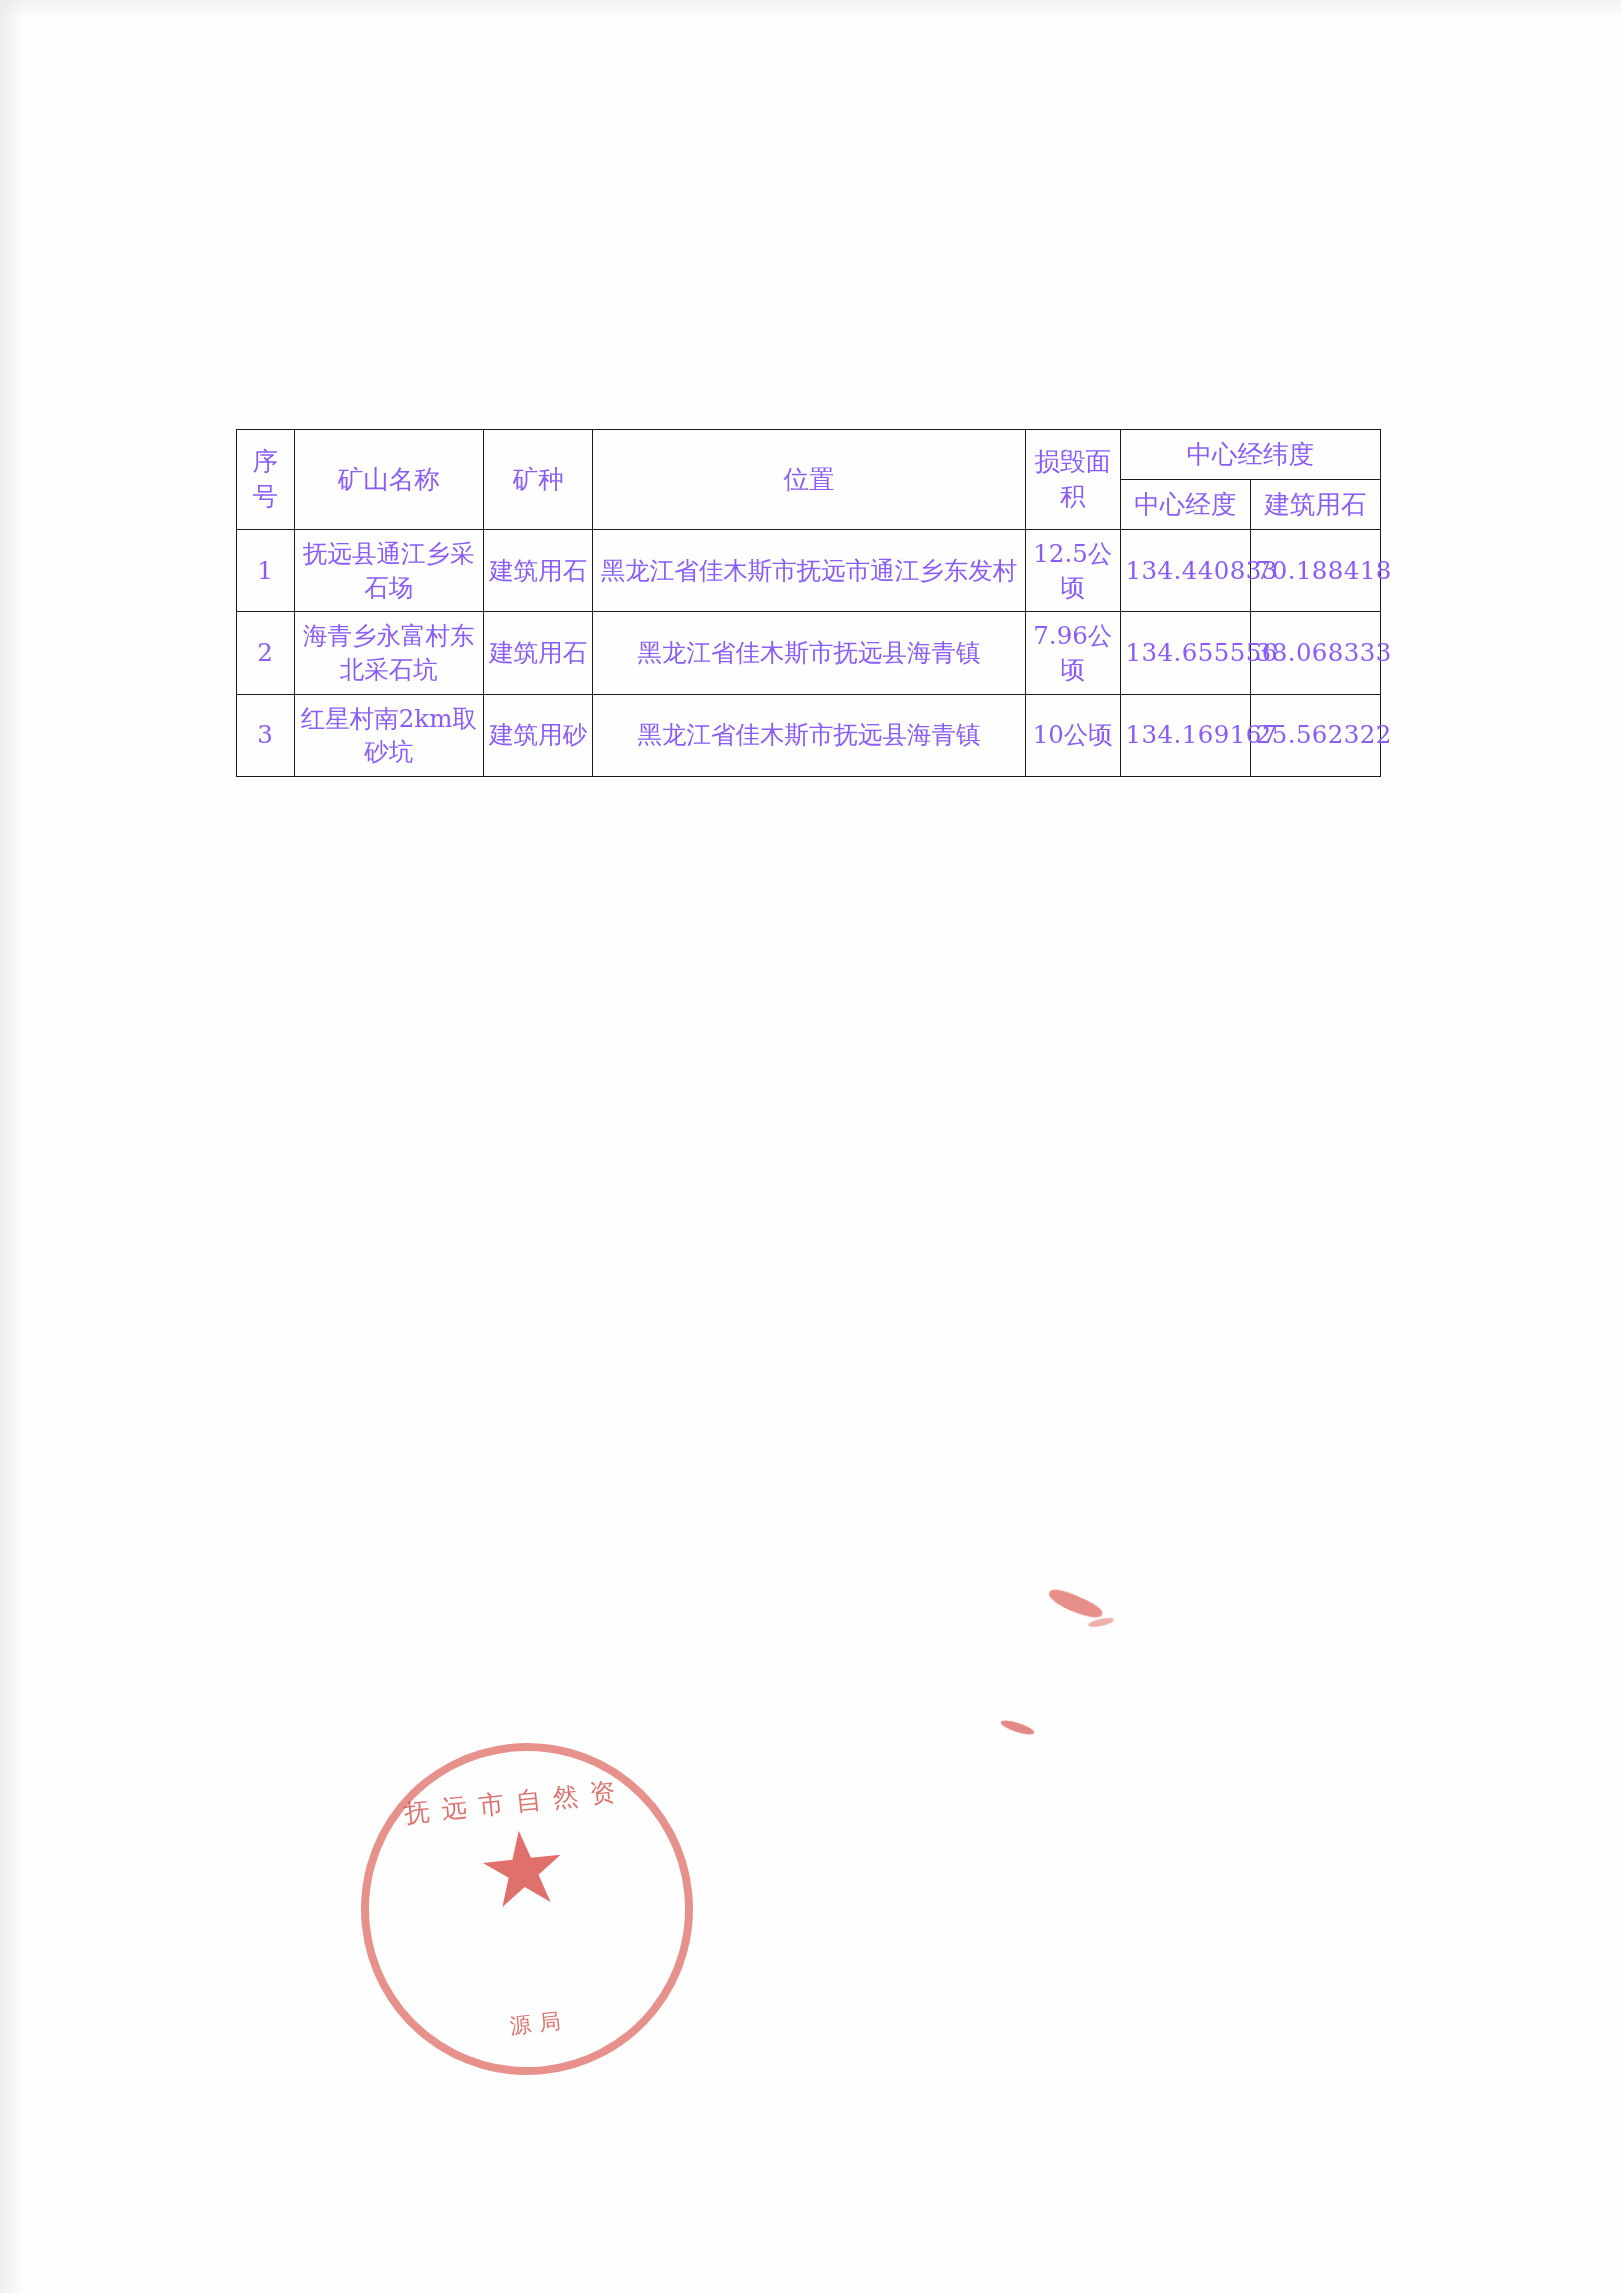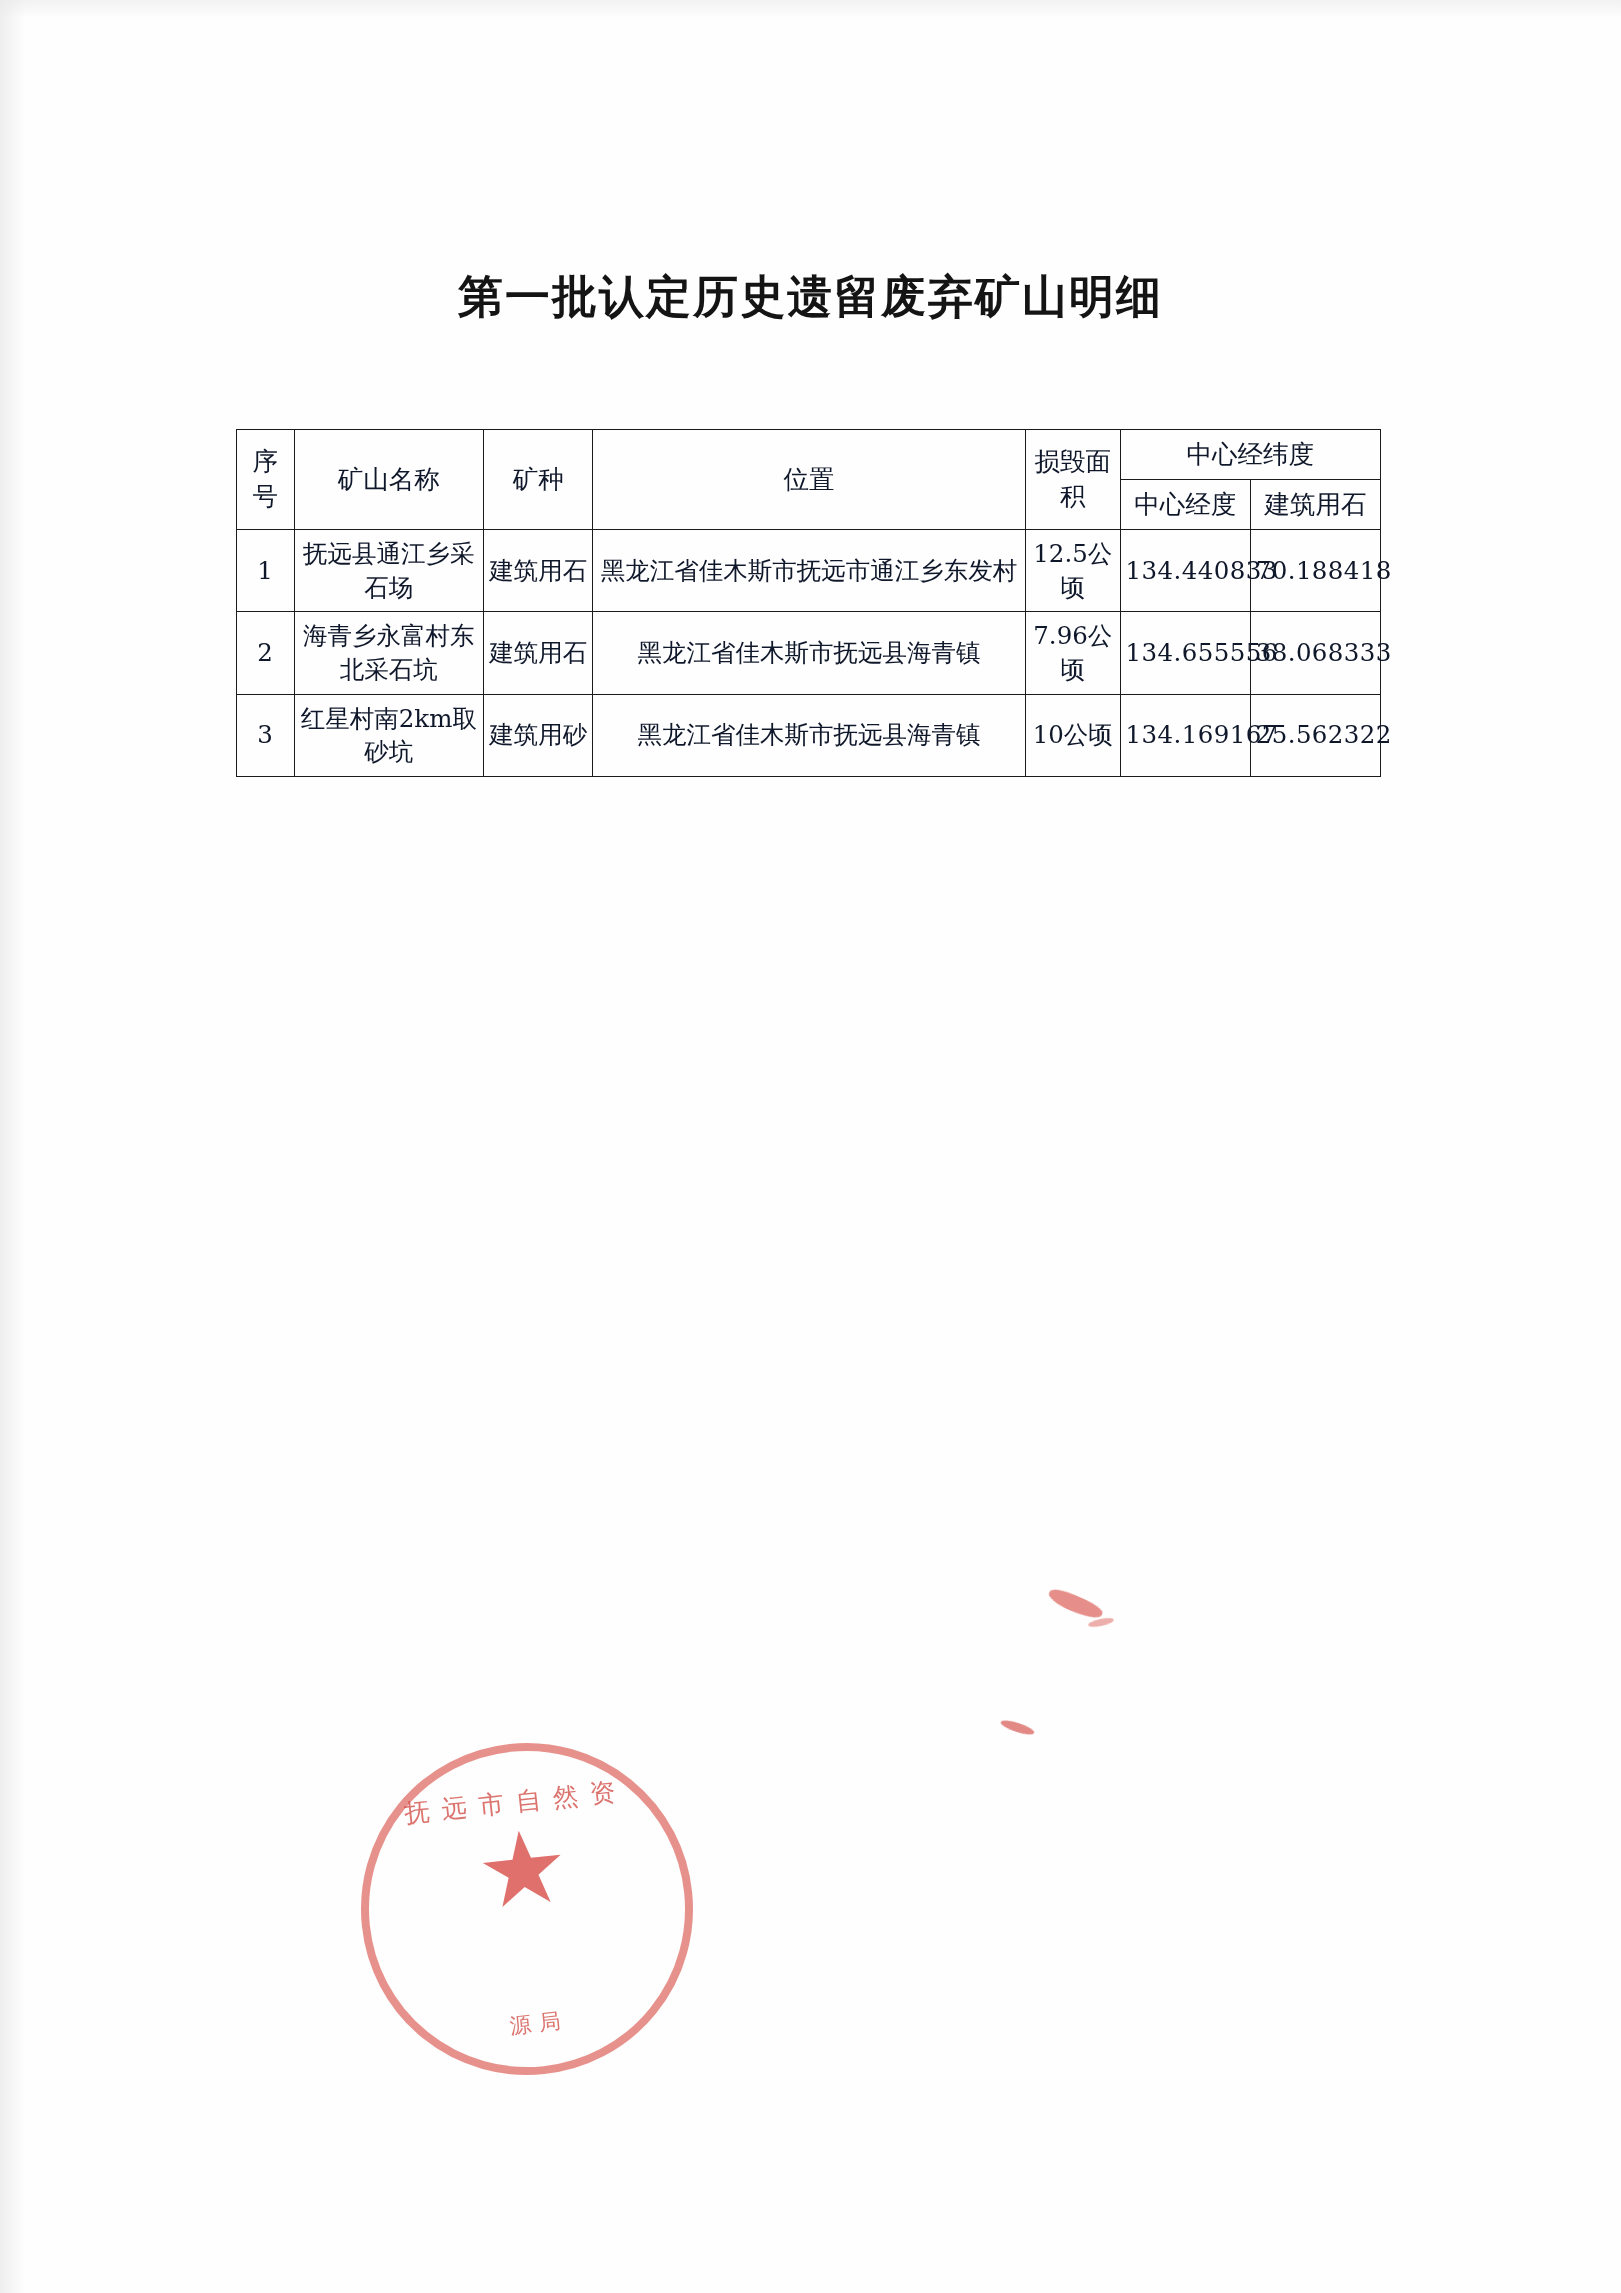--- a/index.html
+++ b/index.html
@@ -46,21 +46,21 @@
     letter-spacing: 2px;
     color: #141414;
   }
   table.mine-table {
     position: absolute;
     top: 429px;
     left: 236px;
     width: 1145px;
     border-collapse: collapse;
     table-layout: fixed;
-    color: #0f172a;
+    color: #8b5cf6;
   }
   table.mine-table td,
   table.mine-table th {
     border: 1.6px solid #1b1b1b;
     text-align: center;
     vertical-align: middle;
     font-weight: normal;
     font-size: 24.5px;
     line-height: 1.38;
     padding: 6.9px 4.9px;
@@ -176,21 +176,20 @@
     filter: blur(0.5px);
   }
 </style>
 </head>
 <body>
 
 <div class="page">
   <div class="scan-edge-left"></div>
   <div class="scan-edge-top"></div>
 
-  <div class="doc-title">第一批认定历史遗留废弃矿山明细</div>
 
   <table class="mine-table">
     <colgroup>
       <col class="col-idx">
       <col class="col-name">
       <col class="col-kind">
       <col class="col-loc">
       <col class="col-area">
       <col class="col-lng">
       <col class="col-lat">

